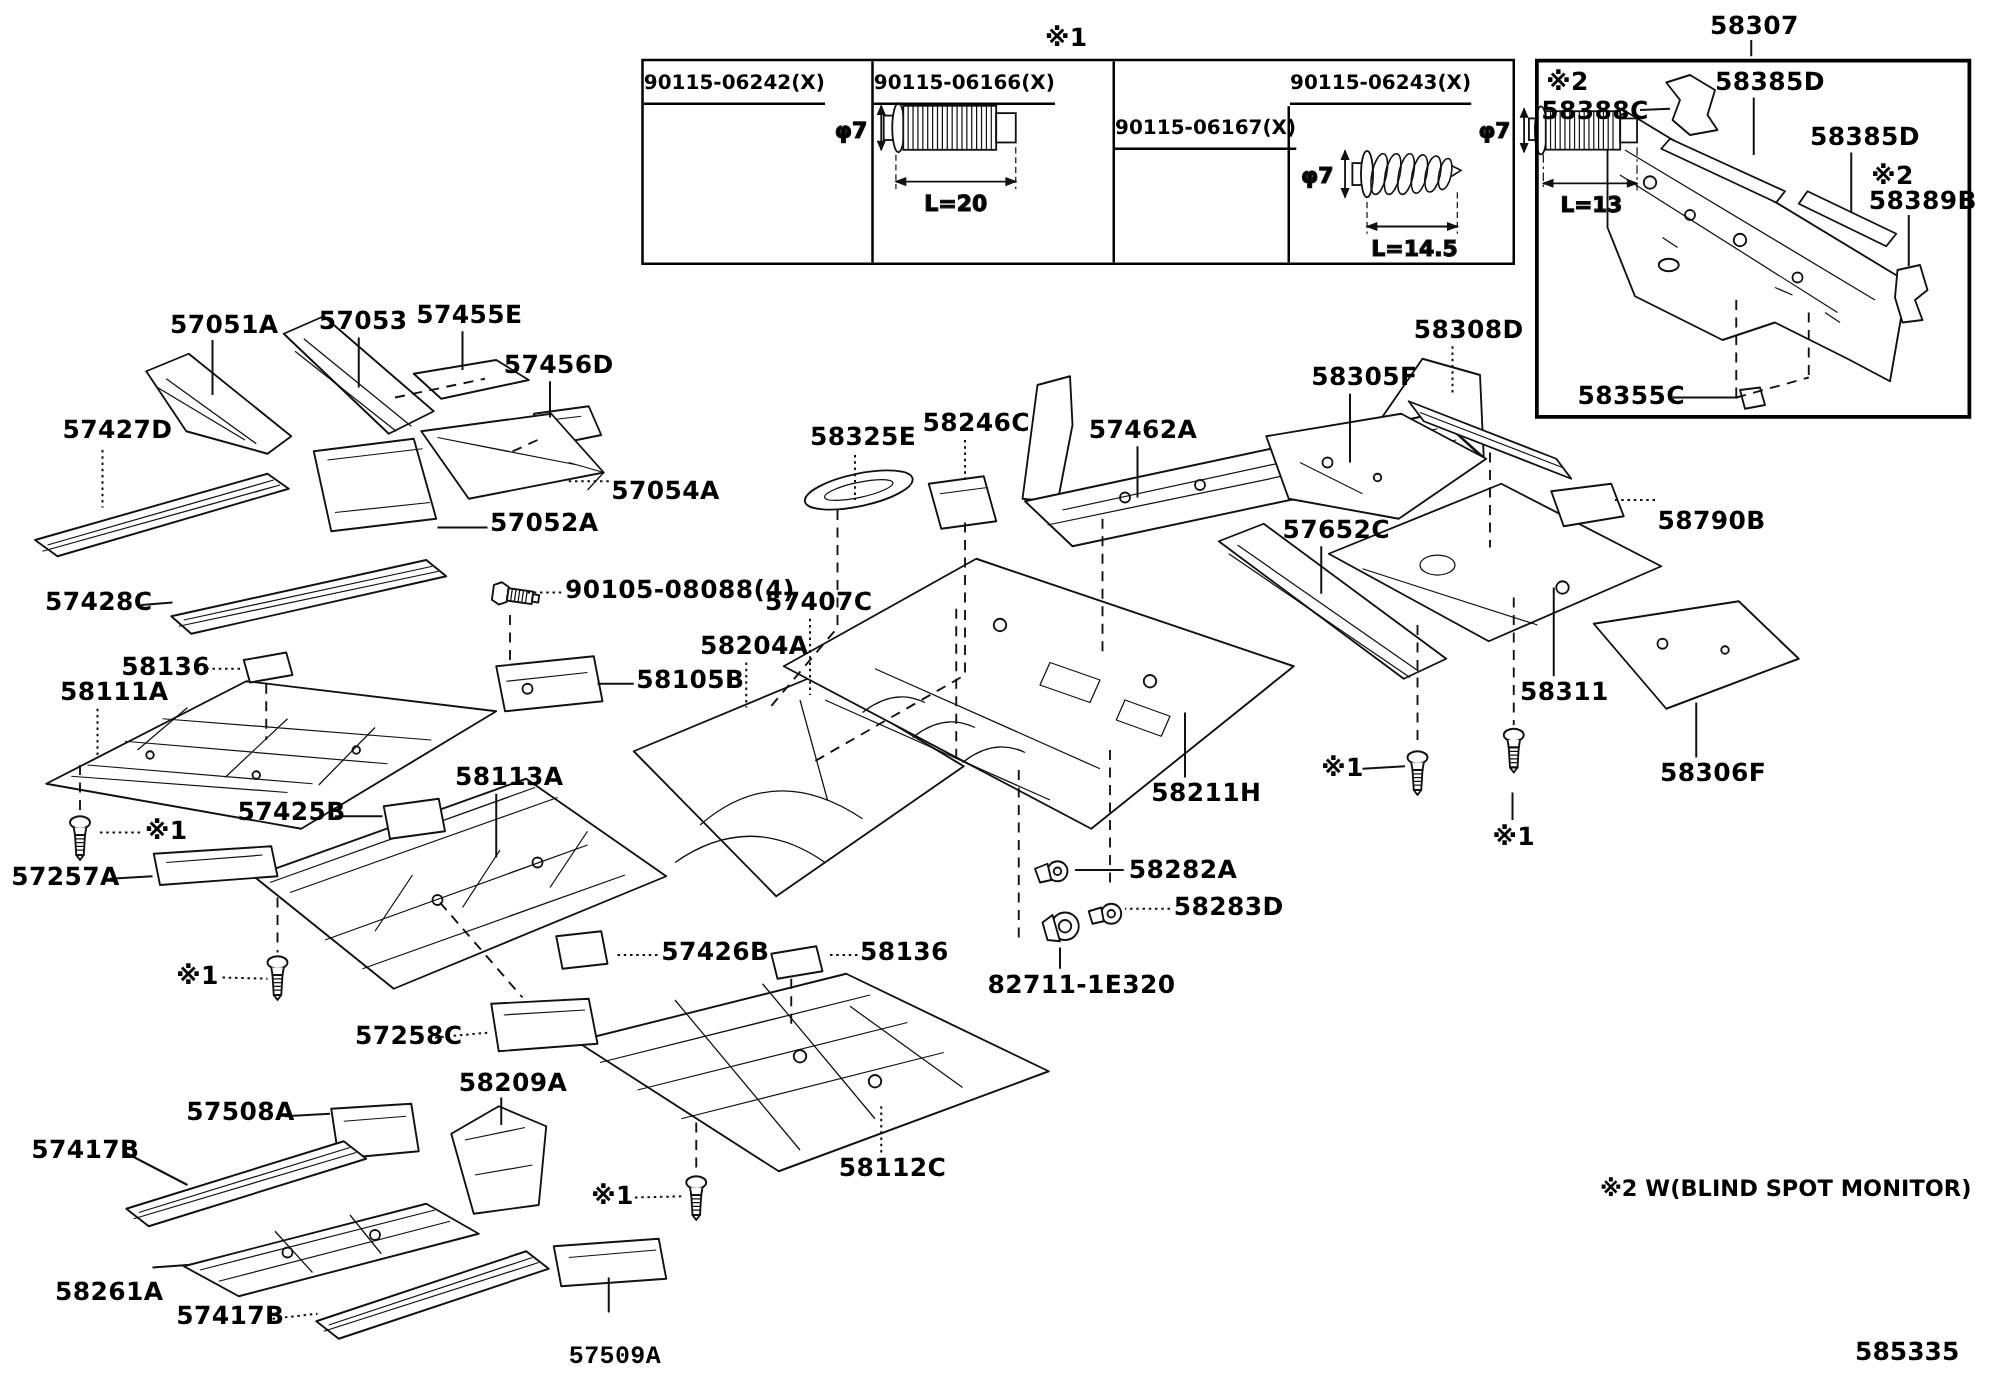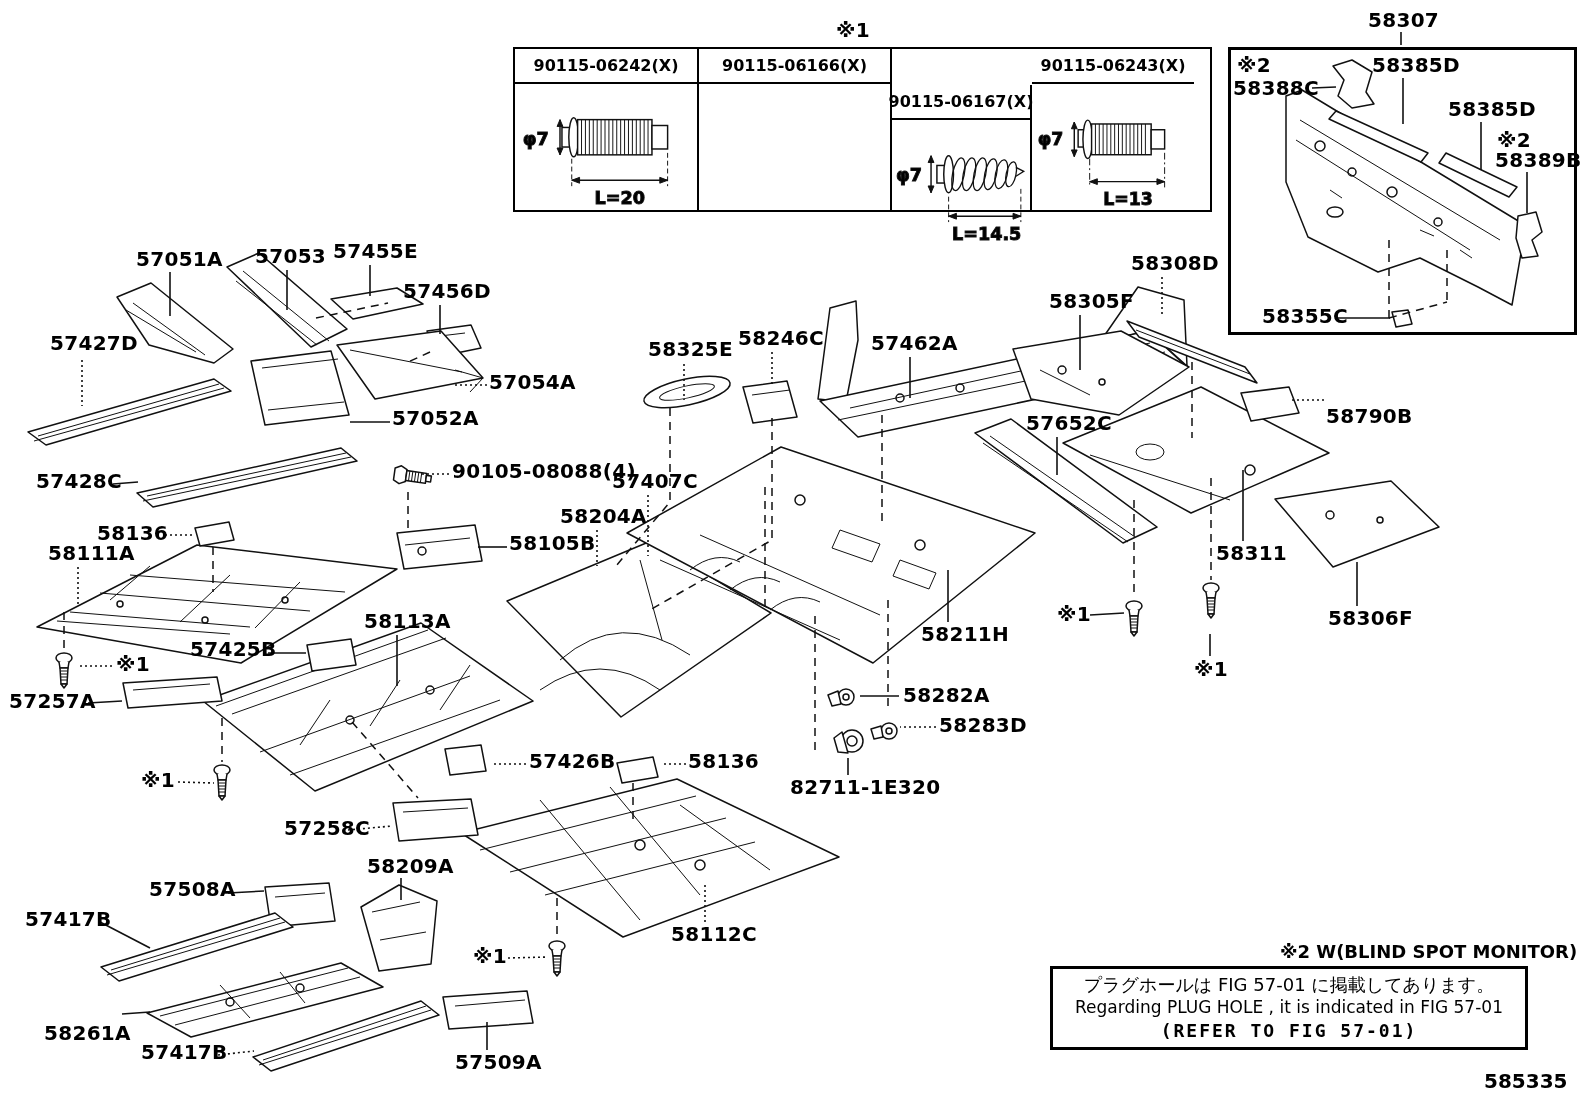--- a/index.html
+++ b/index.html
@@ -2,21 +2,21 @@
 <html><head>
 <meta charset="utf-8">
 <style>
   html,body{margin:0;padding:0;background:#fff;}
   #stage{position:relative;width:1592px;height:1099px;background:#fff;overflow:hidden;
          font-family:"DejaVu Sans","Liberation Sans",sans-serif;color:#000;}
   #artwork{position:absolute;left:0;top:0;}
   .plabel{position:absolute;font-weight:bold;font-size:20px;line-height:1;letter-spacing:.3px;white-space:nowrap;color:#000;}
   
   #spec-table{position:absolute;left:513px;top:47px;width:699px;height:165px;border:2px solid #000;box-sizing:border-box;display:flex;}
-  .spec-col{position:relative;border-right:2px solid #000;box-sizing:border-box;display:flex;flex-direction:column;}
+  .spec-col{position:relative;border-right:2px solid #000;box-sizing:border-box;display:flex;flex-direction:row;}
   .spec-col:last-child{border-right:none;}
   .spec-head{height:35px;border-bottom:2px solid #000;box-sizing:border-box;display:flex;align-items:center;justify-content:center;
              font-weight:bold;font-size:16px;letter-spacing:0;white-space:nowrap;}
   .spec-body{position:relative;flex:1;}
   .spec-body svg{position:absolute;left:0;top:0;}
   svg text{font-family:"DejaVu Sans","Liberation Sans",sans-serif;font-weight:bold;font-size:18px;fill:#000;}
   
   #inset-box{position:absolute;left:1228px;top:47px;width:349px;height:288px;border:3px solid #000;box-sizing:border-box;}
   
   #note-box{position:absolute;left:1050px;top:966px;width:478px;height:84px;border:3px solid #000;box-sizing:border-box;
@@ -415,21 +415,21 @@
       <div class="plabel" style="left: 1372px; top: 55px;">58385D</div>
       <div class="plabel" style="left: 1448px; top: 99px;">58385D</div>
       <div class="plabel" style="left: 1497px; top: 130px;">※2</div>
       <div class="plabel" style="left: 1495px; top: 150px;">58389B</div>
       <div class="plabel" style="left: 1262px; top: 306px;">58355C</div>
       <div class="plabel" style="left: 136px; top: 249px;">57051A</div>
       <div class="plabel" style="left: 255px; top: 246px;">57053</div>
       <div class="plabel" style="left: 333px; top: 241px;">57455E</div>
       <div class="plabel" style="left: 403px; top: 281px;">57456D</div>
       <div class="plabel" style="left: 50px; top: 333px;">57427D</div>
-      <div class="plabel" style="left: 489px; top: 372px;">57054A</div>
+      <div class="plabel" style="left: 489px; top: 382px;">57054A</div>
       <div class="plabel" style="left: 392px; top: 408px;">57052A</div>
       <div class="plabel" style="left: 36px; top: 471px;">57428C</div>
       <div class="plabel" style="left: 452px; top: 461px;">90105-08088(4)</div>
       <div class="plabel" style="left: 97px; top: 523px;">58136</div>
       <div class="plabel" style="left: 48px; top: 543px;">58111A</div>
       <div class="plabel" style="left: 509px; top: 533px;">58105B</div>
       <div class="plabel" style="left: 560px; top: 506px;">58204A</div>
       <div class="plabel" style="left: 612px; top: 471px;">57407C</div>
       <div class="plabel" style="left: 648px; top: 339px;">58325E</div>
       <div class="plabel" style="left: 738px; top: 328px;">58246C</div>
@@ -450,29 +450,24 @@
       <div class="plabel" style="left: 790px; top: 777px;">82711-1E320</div>
       <div class="plabel" style="left: 529px; top: 751px;">57426B</div>
       <div class="plabel" style="left: 688px; top: 751px;">58136</div>
       <div class="plabel" style="left: 141px; top: 770px;">※1</div>
       <div class="plabel" style="left: 284px; top: 818px;">57258C</div>
       <div class="plabel" style="left: 367px; top: 856px;">58209A</div>
       <div class="plabel" style="left: 149px; top: 879px;">57508A</div>
       <div class="plabel" style="left: 25px; top: 909px;">57417B</div>
       <div class="plabel" style="left: 44px; top: 1023px;">58261A</div>
       <div class="plabel" style="left: 141px; top: 1042px;">57417B</div>
-      <div class="plabel" style="left: 455px; top: 1052px;">57509A</div>
+      <div class="plabel" style="left: 455px; top: 1076px; font-family: Liberation Mono, monospace;">57509A</div>
       <div class="plabel" style="left: 671px; top: 924px;">58112C</div>
       <div class="plabel" style="left: 473px; top: 946px;">※1</div>
       <div class="plabel" style="left: 1057px; top: 604px;">※1</div>
       <div class="plabel" style="left: 1194px; top: 659px;">※1</div>
     </div>
 
   <div id="bsm-note">※2 W(BLIND SPOT MONITOR)</div>
 
-  <div id="note-box">
-    <p class="note-jp">プラグホールは FIG 57-01 に掲載してあります。</p>
-    <p class="note-en">Regarding  PLUG  HOLE , it is indicated in FIG  57-01</p>
-    <p class="note-ref">(REFER TO FIG 57-01)</p>
-  </div>
 
   <div id="figure-code">585335</div>
 </div>
 
 </body></html>

